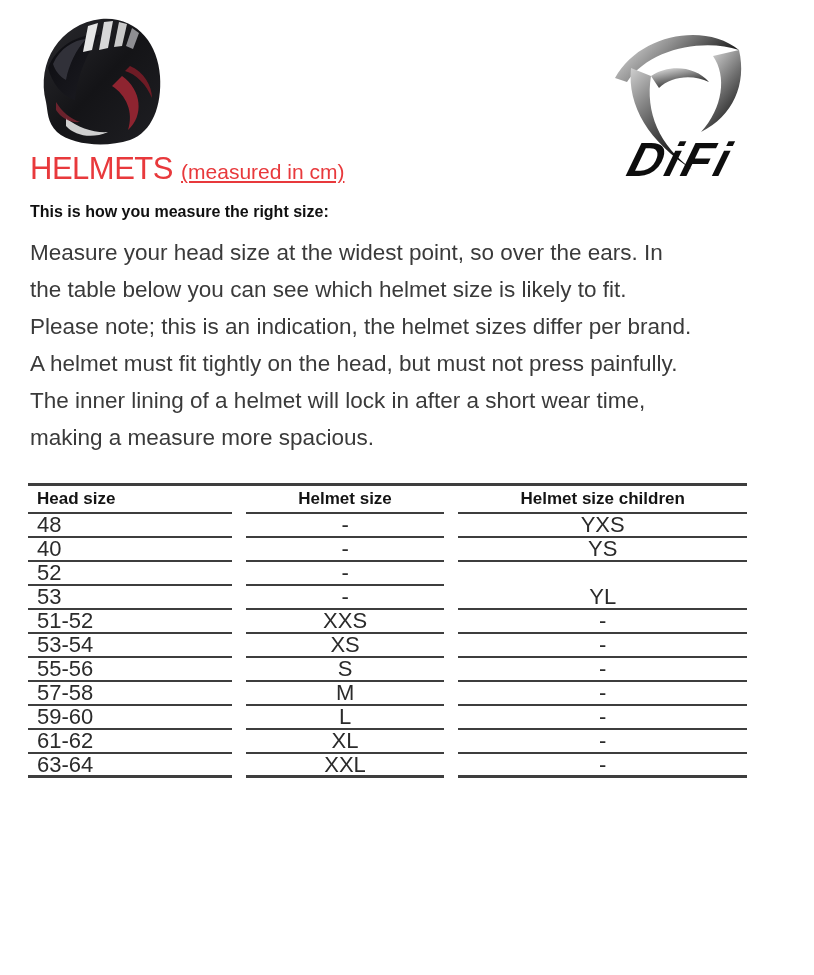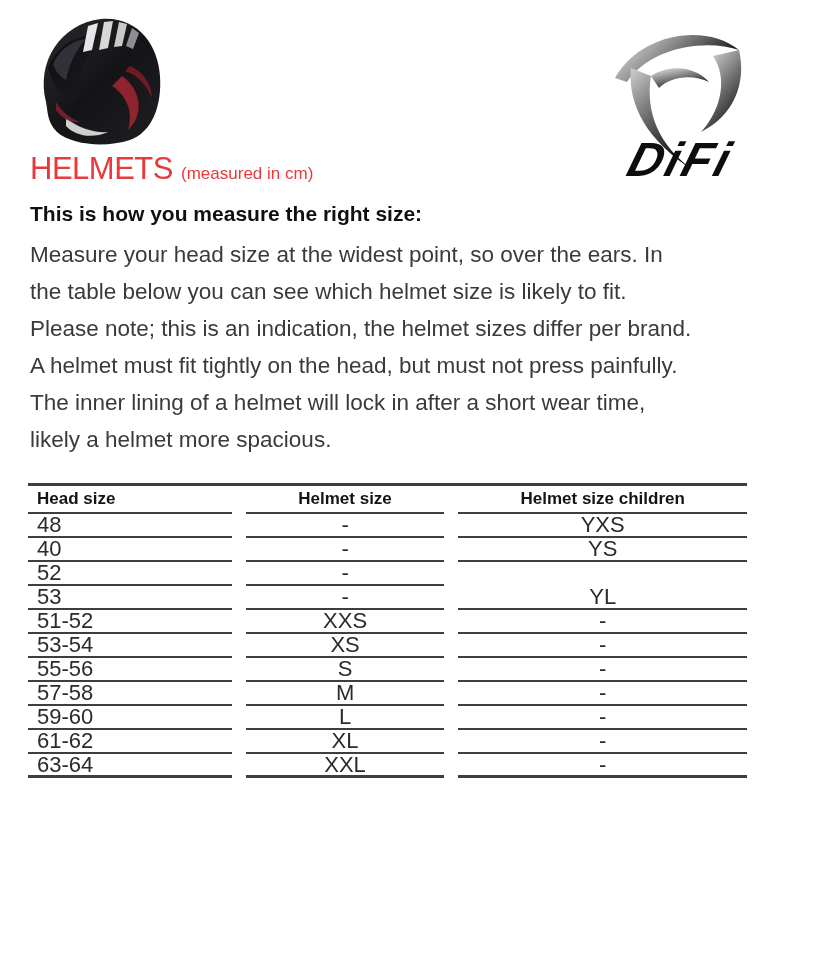--- a/index.html
+++ b/index.html
@@ -5,22 +5,22 @@
   html,body { margin:0; padding:0; }
   body {
     width:814px; height:975px; background:#ffffff; position:relative;
     font-family:"Liberation Sans", sans-serif; overflow:hidden;
   }
   .helmet-photo { position:absolute; left:26px; top:6px; width:142px; height:148px; }
   .brand-logo   { position:absolute; left:583px; top:16px; width:186px; height:166px; }
 
   .content { position:absolute; left:30px; top:152px; width:760px; }
   .heading-red { color:#e8393c; font-size:31px; letter-spacing:-0.5px; line-height:34px; }
-  .heading-red .suffix { font-size:17px; letter-spacing:0; }
-  .subheading { font-size:21px; font-weight:bold; color:#101010; margin-top:9px; line-height:28px; }
+  .heading-red .suffix { font-size:21px; letter-spacing:0;text-decoration:underline; }
+  .subheading { font-size:16px; font-weight:bold; color:#101010; margin-top:9px; line-height:28px; }
   .paragraph { margin-top:8px; font-size:22.5px; color:#3a3a3a; line-height:37px; }
   .paragraph .pline { white-space:nowrap; }
 
   .size-table { position:absolute; left:28px; top:483px; width:719px; }
   .t-row { display:grid; grid-template-columns:204fr 199fr 289fr; column-gap:14px; }
   .t-row .cell {
     border-bottom:2px solid #3e3e3e; height:24px; box-sizing:border-box;
     display:flex; align-items:center; justify-content:center;
     font-size:22px; color:#2b2b2b;
   }
@@ -95,21 +95,21 @@
     <span>HELMETS</span>
     <span class="suffix">(measured in cm)</span>
   </div>
   <div class="subheading">This is how you measure the right size:</div>
   <div class="paragraph">
       <div class="pline">Measure your head size at the widest point, so over the ears. In</div>
       <div class="pline">the table below you can see which helmet size is likely to fit.</div>
       <div class="pline">Please note; this is an indication, the helmet sizes differ per brand.</div>
       <div class="pline">A helmet must fit tightly on the head, but must not press painfully.</div>
       <div class="pline">The inner lining of a helmet will lock in after a short wear time,</div>
-      <div class="pline">likely a helmet more spacious.</div>
+      <div class="pline">making a measure more spacious.</div>
     </div>
 </div>
 
 <div class="size-table">
   <div class="t-row head-row">
     <div class="cell c1">Head size</div>
     <div class="cell c2">Helmet size</div>
     <div class="cell c3">Helmet size children</div>
   </div>
   <div class="t-rows">

